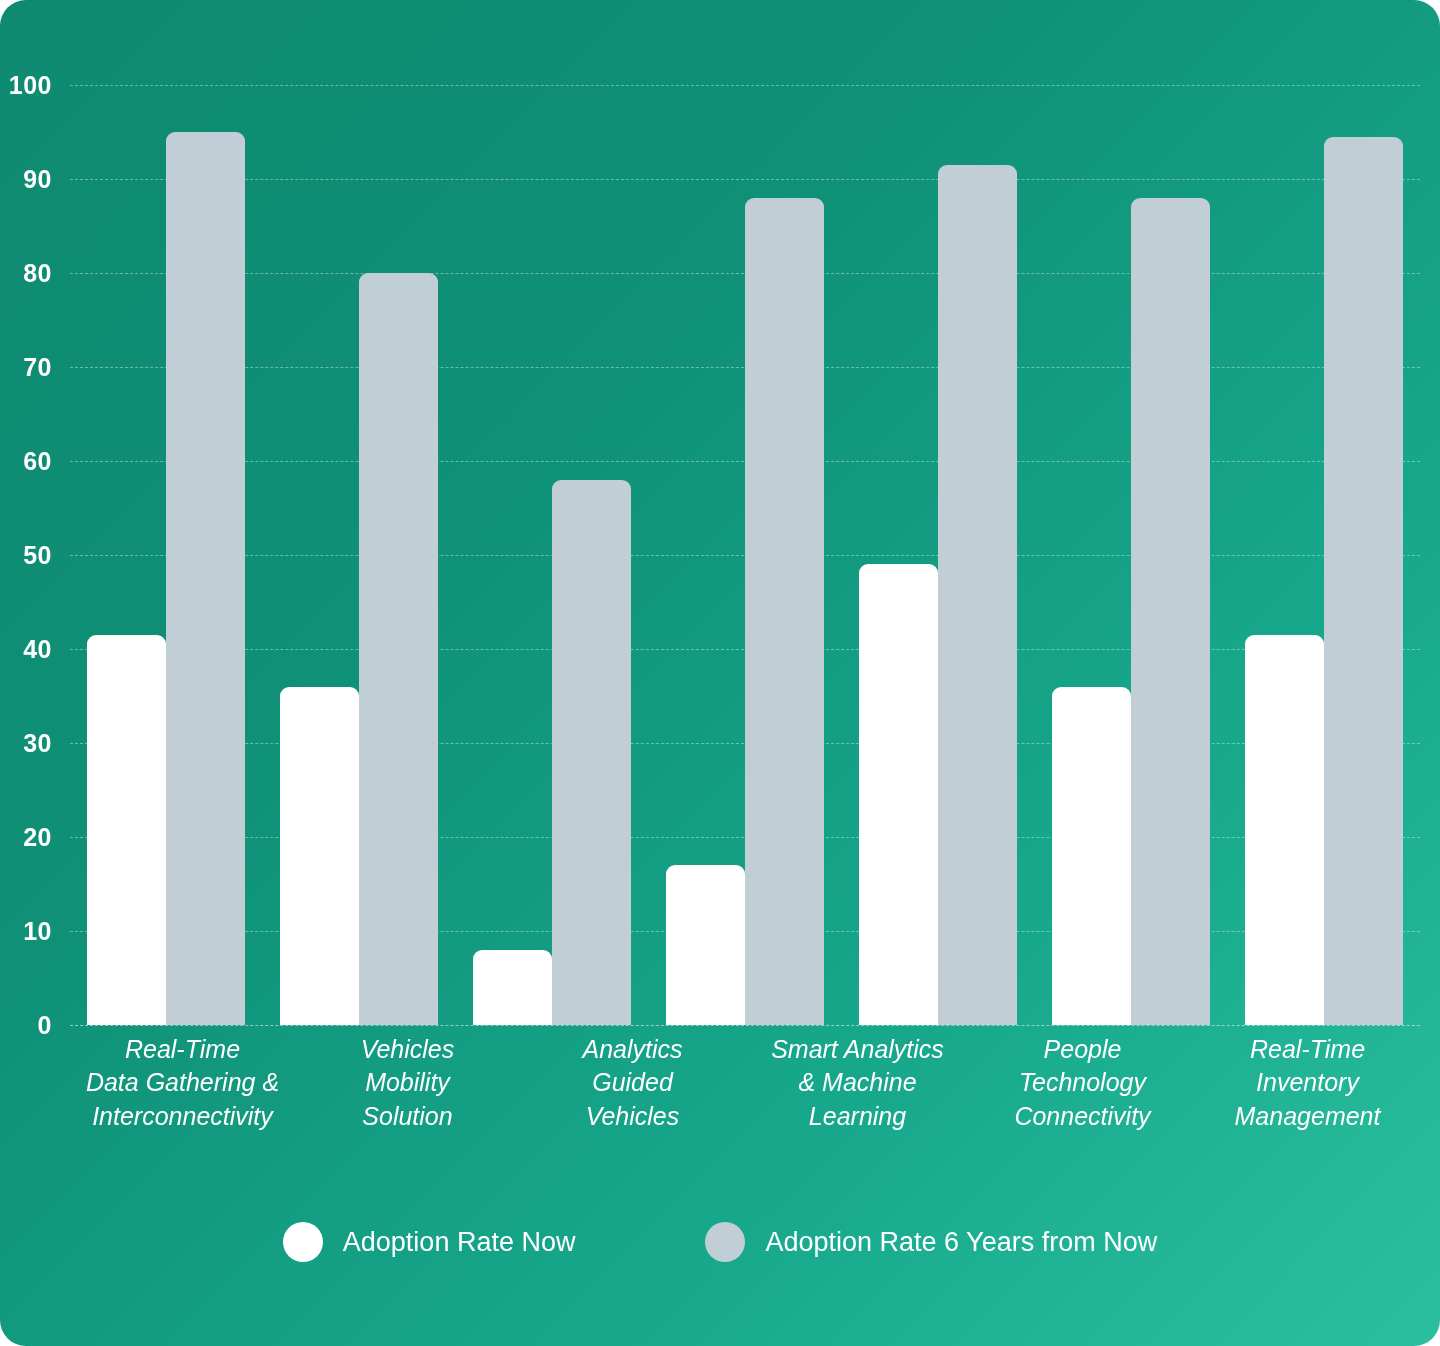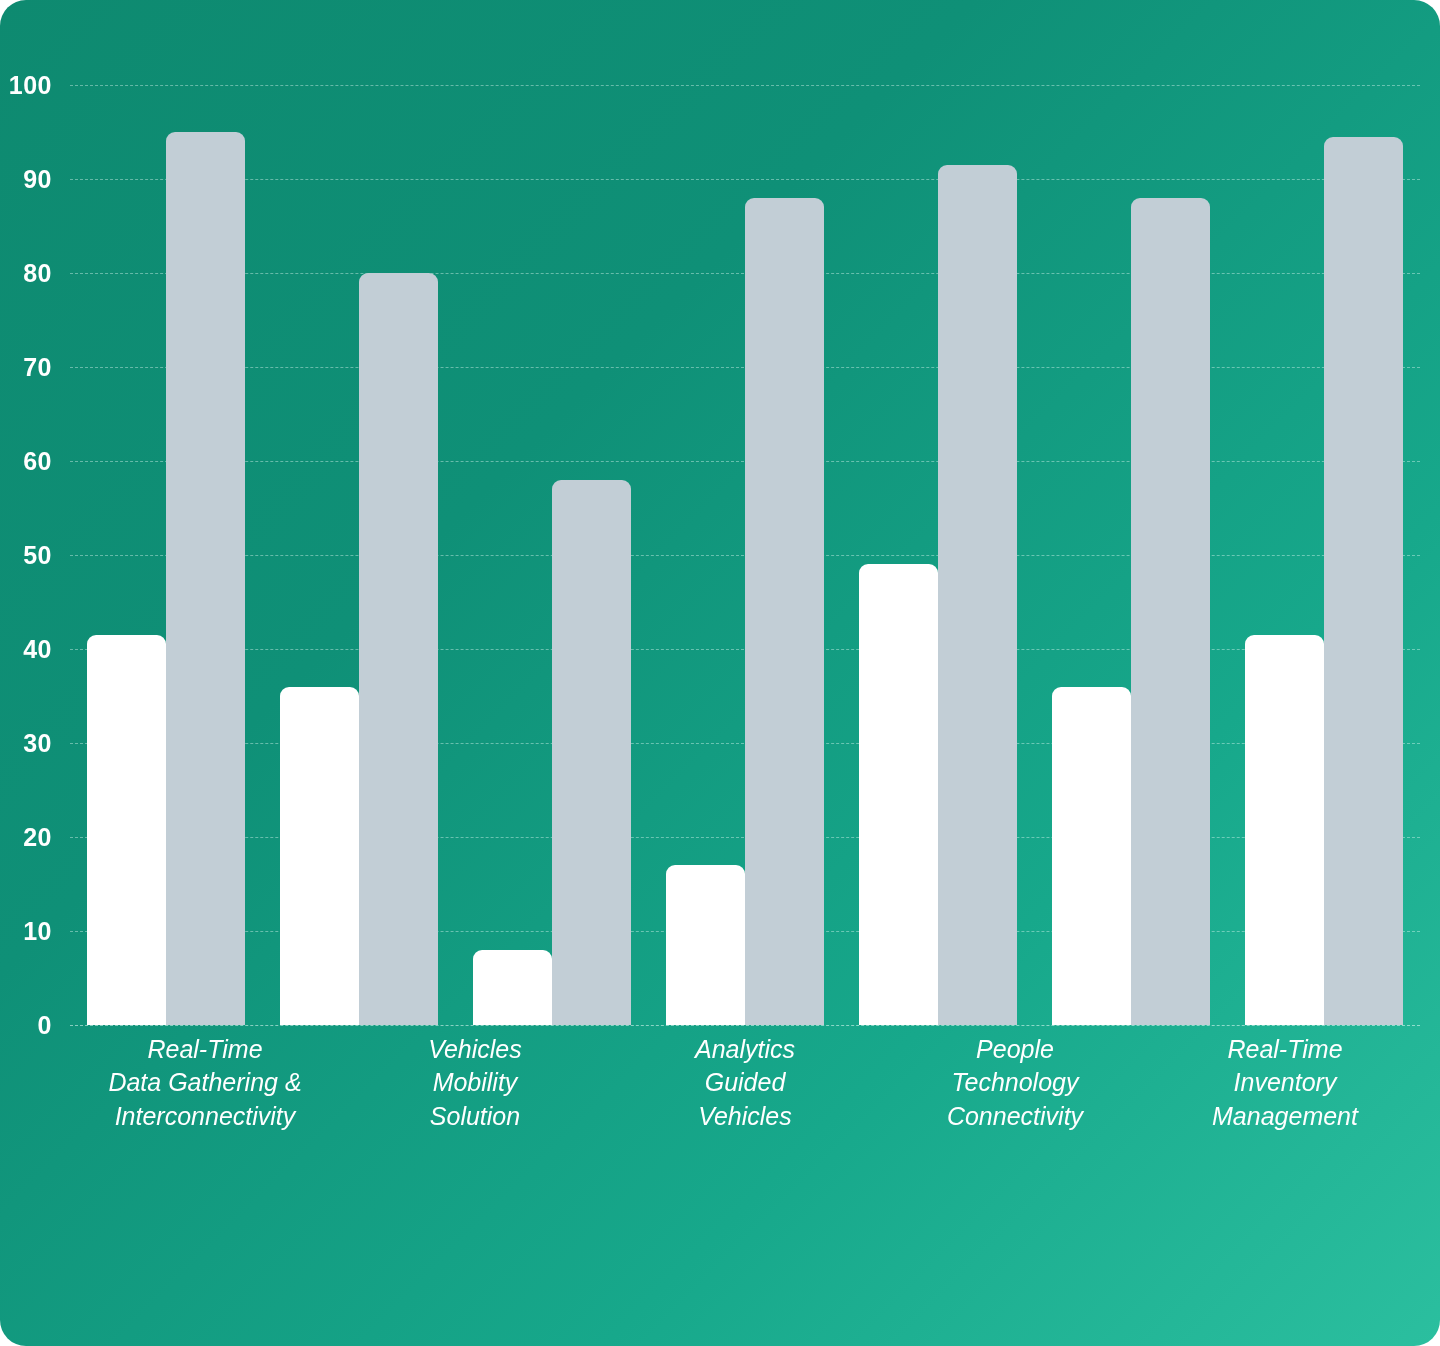--- a/index.html
+++ b/index.html
@@ -181,22 +181,35 @@
   <div id="x-labels">
       <div class="x-label">Real-Time
 Data Gathering &amp;
 Interconnectivity</div>
       <div class="x-label">Vehicles
 Mobility
 Solution</div>
       <div class="x-label">Analytics
 Guided
 Vehicles</div>
+      <div class="x-label">Smart Analytics
+&amp; Machine
+Learning</div>
       <div class="x-label">People
 Technology
 Connectivity</div>
       <div class="x-label">Real-Time
 Inventory
 Management</div>
     </div>
 
+  <div id="legend">
+      <div class="legend-item">
+        <span class="legend-dot now" style="background: rgb(255, 255, 255);"></span>
+        <span class="legend-label">Adoption Rate Now</span>
+      </div>
+      <div class="legend-item">
+        <span class="legend-dot future" style="background: rgb(194, 206, 214);"></span>
+        <span class="legend-label">Adoption Rate 6 Years from Now</span>
+      </div>
+    </div>
 
 </div>
 
 </body></html>

